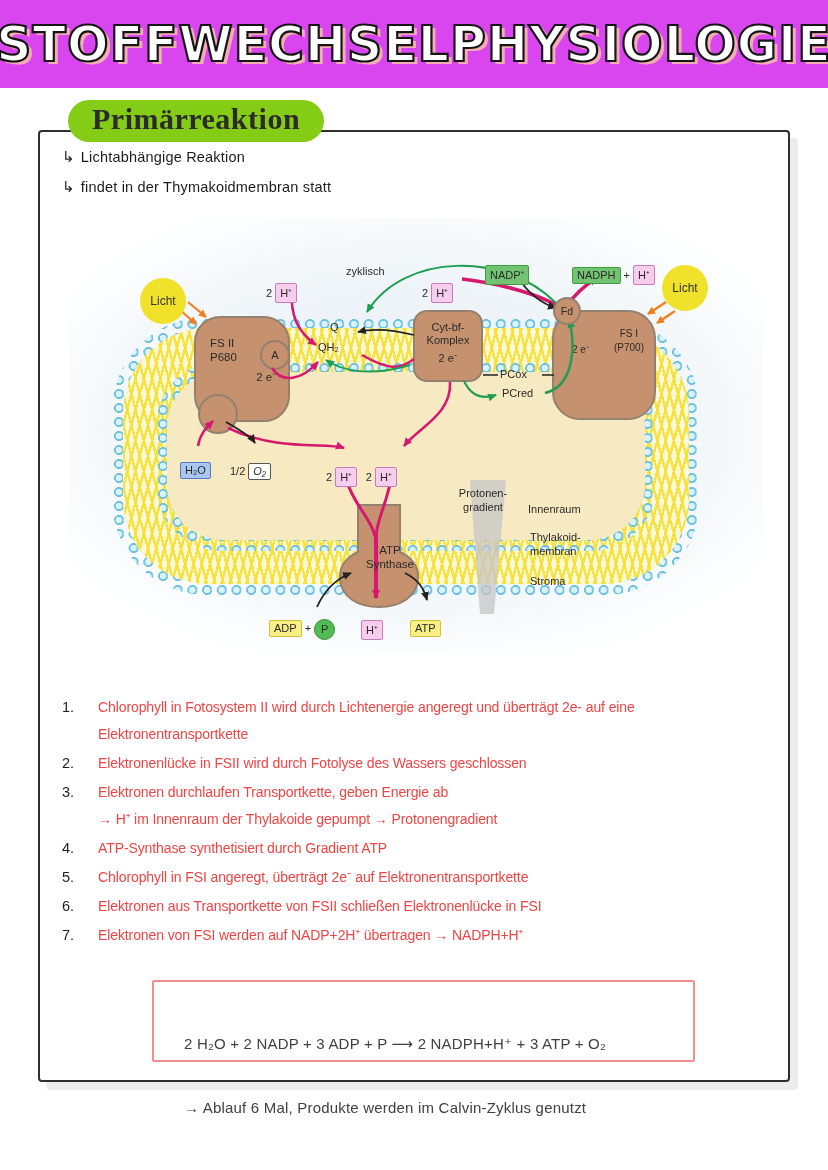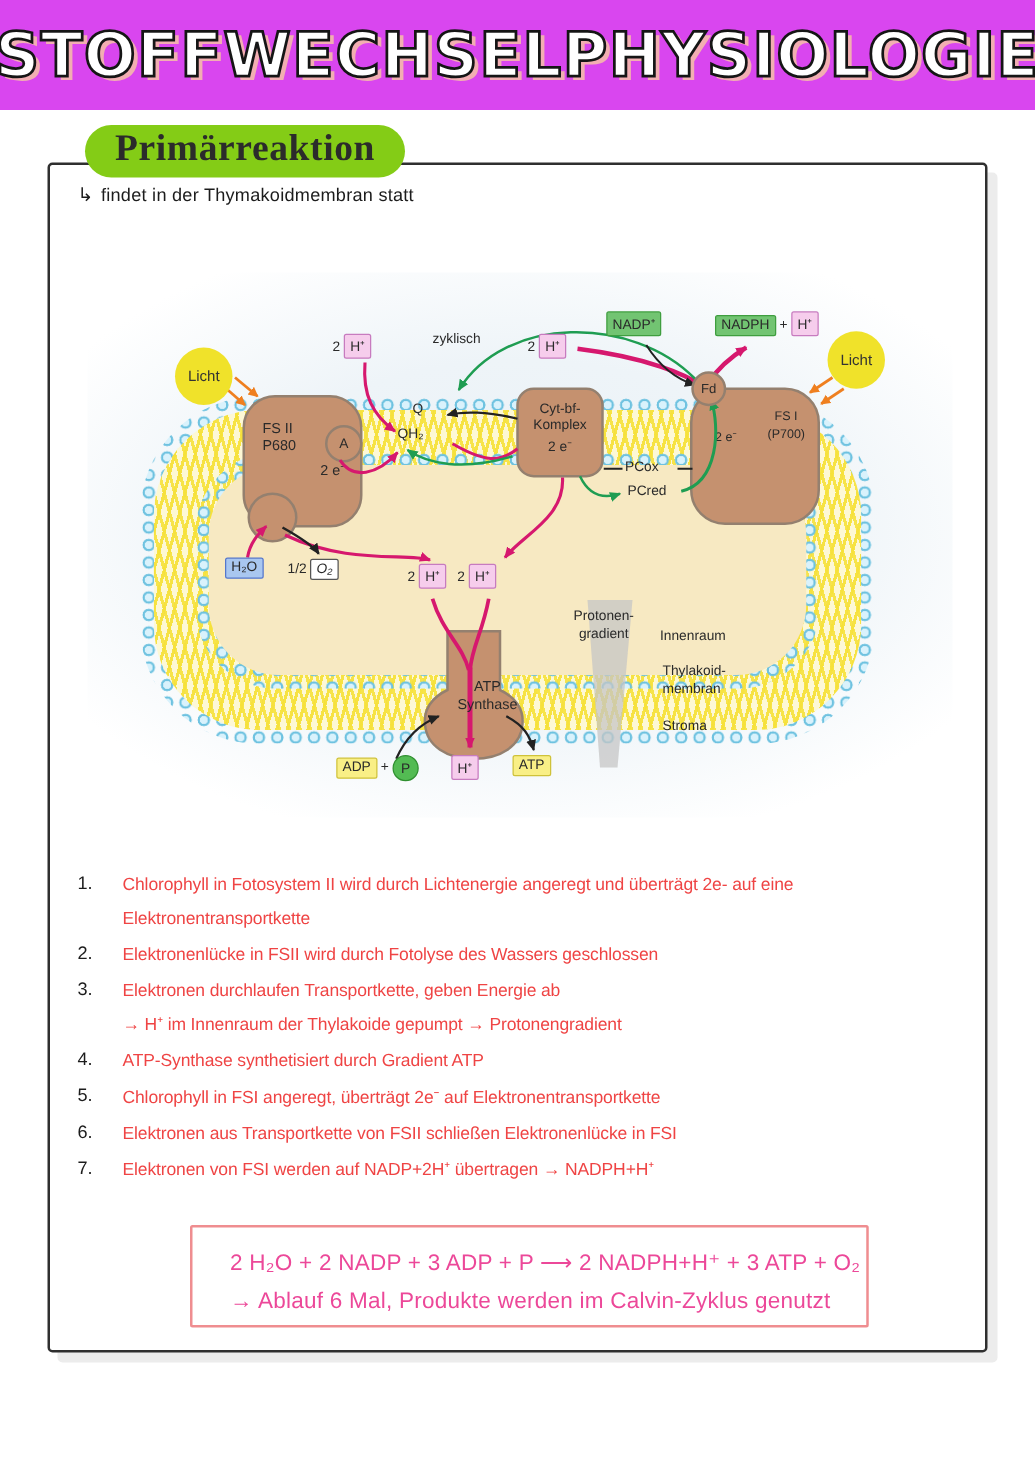--- a/index.html
+++ b/index.html
@@ -42,21 +42,21 @@
   .fs1-row { display:flex; justify-content:space-between; padding:3px 10px 0 18px; }
   .fd-circ { left:483px; top:79px; width:28px; height:28px; border-radius:50%; display:flex; align-items:center; justify-content:center; font-size:10.5px; z-index:6; }
 
   .arrows { position:absolute; left:0; top:0; width:692px; height:436px; z-index:4; }
   .m { stroke:#d6186e; fill:none; }
   .g { stroke:#1f9d52; fill:none; }
   .k { stroke:#222222; fill:none; }
   .o { stroke:#ef7f1f; fill:none; }
 
   .lbl { position:absolute; z-index:5; font-size:11px; color:#2a2a2a; white-space:nowrap; }
-  .box { display:inline-block; padding:1px 4px 2px 4px; font-size:11px; border-radius:2px; }
+  .box { display:inline-block; padding:1px 4px 2px 4px; font-size:11px; border-radius:2px;margin-top:16px; }
   .pink  { background:#f6cdec; border:1px solid #c77bbf; }
   .green { background:#72c472; border:1px solid #3f9e3f; }
   .yellow{ background:#f9ef86; border:1px solid #cfc23a; }
   .blue  { background:#a9c7f0; border:1px solid #5577cc; }
   .white { background:#ffffff; border:1px solid #555555;font-style:italic; }
   .pcircle { display:inline-flex; width:21px; height:21px; border-radius:50%; background:#53bb53; border:1px solid #2f8f2f; align-items:center; justify-content:center; font-size:11px; vertical-align:middle; }
   .pre { margin-right:3px; }
   .mid { margin:0 3px; }
   .licht { position:absolute; width:46px; height:46px; border-radius:50%; background:#f0e22a; display:flex; align-items:center; justify-content:center; font-size:12px; color:#333; z-index:5; }
   .two-line { line-height:13.5px; }
@@ -64,36 +64,39 @@
   
   .notes { position:absolute; left:62px; top:697px; width:716px; z-index:2; }
   .note-row { display:flex; margin-bottom:9px; }
   .note-num { width:36px; font-size:14.5px; color:#1c1c1c; line-height:20px; }
   .note-text { flex:1; }
   .note-line { font-size:14px; color:#ef4444; line-height:20px; letter-spacing:-.1px; margin-bottom:7px; }
   .note-line:last-child { margin-bottom:0; }
 
   
   .eq-box { position:absolute; left:152px; top:980px; width:543px; height:82px; border:2px solid #ef8d90; border-radius:2px; background:#ffffff; z-index:2; padding:13px 0 0 30px; }
-  .eq-line { font-size:18px; color:#ec4899; line-height:30px; letter-spacing:.2px; }
+  .eq-line { font-size:15px; color:#404040; line-height:30px; letter-spacing:.2px;margin-top:34px; }
 </style>
 </head>
 <body>
 
 <div class="banner">
   <div class="banner-title">STOFFWECHSELPHYSIOLOGIE</div>
 </div>
 
 <div class="main-box"></div>
 
 <div class="section-pill">
   <span>Primärreaktion</span>
 </div>
 
 <div class="bullets">
+  <div class="bullet-row">
+    <span class="bullet-prefix">↳</span><span>Lichtabhängige Reaktion</span>
+  </div>
   <div class="bullet-row">
     <span class="bullet-prefix">↳</span><span>findet in der Thymakoidmembran statt</span>
   </div>
 </div>
 
 <div class="diagram">
 
   <div class="thyl dots">
     <div class="tails"></div>
     <div class="inner-dots dots"></div>

